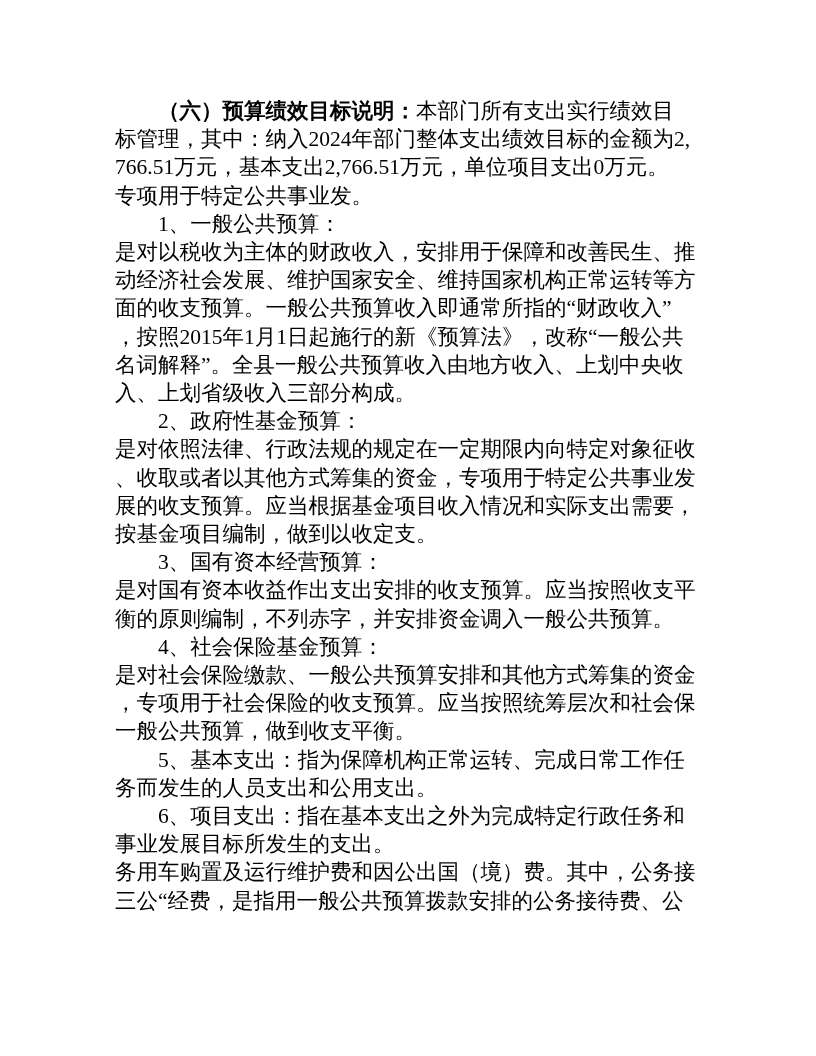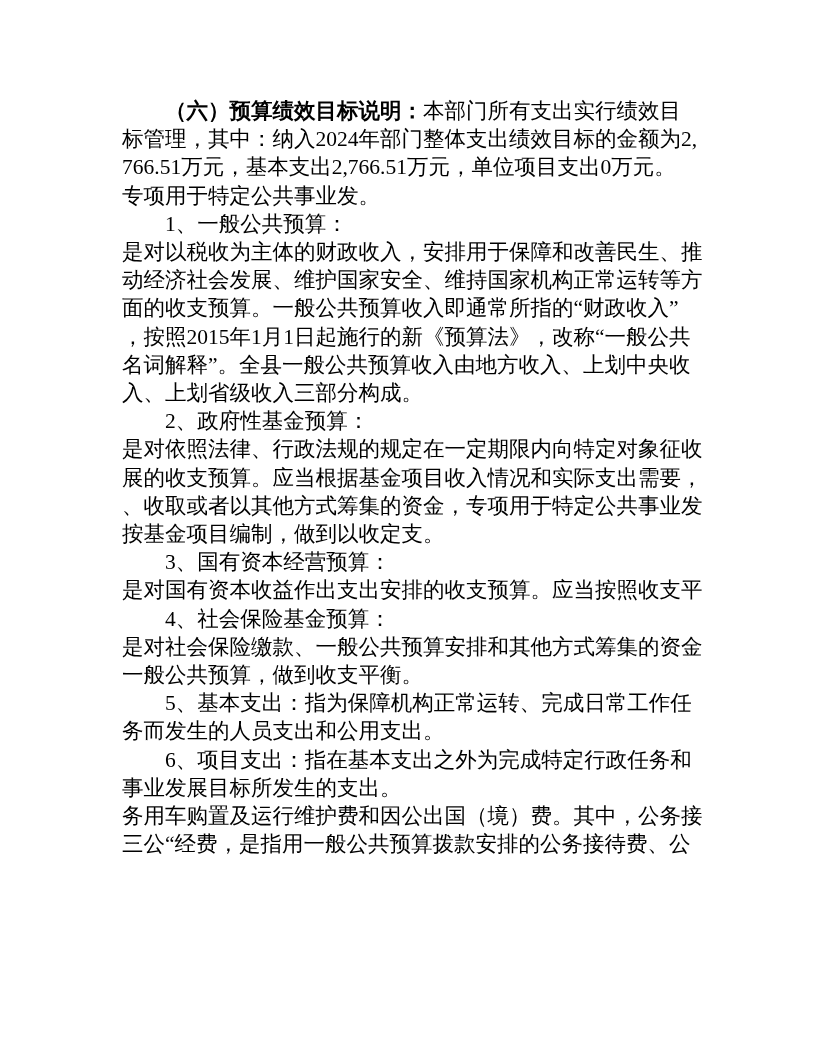--- a/index.html
+++ b/index.html
@@ -32,41 +32,43 @@
     padding-left: 43px;
   }
   .run.bold {
     font-weight: bold;
   }
 </style>
 </head>
 <body>
 
 <div class="page" style="background: rgb(255, 255, 255);">
-  <div class="text-block" id="doc-lines" style="color: rgb(0, 0, 0); margin-left: 7px;">
+  <div class="text-block" id="doc-lines" style="color: rgb(0, 0, 0);">
       <div class="line indent"><span class="run bold">（六）预算绩效目标说明：</span><span class="run">本部门所有支出实行绩效目</span></div>
       <div class="line"><span class="run">标管理，其中：纳入2024年部门整体支出绩效目标的金额为2,</span></div>
       <div class="line"><span class="run">766.51万元，基本支出2,766.51万元，单位项目支出0万元。</span></div>
       <div class="line"><span class="run">专项用于特定公共事业发。</span></div>
       <div class="line indent"><span class="run">1、一般公共预算：</span></div>
       <div class="line"><span class="run">是对以税收为主体的财政收入，安排用于保障和改善民生、推</span></div>
       <div class="line"><span class="run">动经济社会发展、维护国家安全、维持国家机构正常运转等方</span></div>
       <div class="line"><span class="run">面的收支预算。一般公共预算收入即通常所指的“财政收入”</span></div>
       <div class="line"><span class="run">，按照2015年1月1日起施行的新《预算法》，改称“一般公共</span></div>
       <div class="line"><span class="run">名词解释”。全县一般公共预算收入由地方收入、上划中央收</span></div>
       <div class="line"><span class="run">入、上划省级收入三部分构成。</span></div>
       <div class="line indent"><span class="run">2、政府性基金预算：</span></div>
       <div class="line"><span class="run">是对依照法律、行政法规的规定在一定期限内向特定对象征收</span></div>
+      <div class="line"><span class="run">、收取或者以其他方式筹集的资金，专项用于特定公共事业发</span></div>
       <div class="line"><span class="run">展的收支预算。应当根据基金项目收入情况和实际支出需要，</span></div>
-      <div class="line"><span class="run">、收取或者以其他方式筹集的资金，专项用于特定公共事业发</span></div>
       <div class="line"><span class="run">按基金项目编制，做到以收定支。</span></div>
       <div class="line indent"><span class="run">3、国有资本经营预算：</span></div>
       <div class="line"><span class="run">是对国有资本收益作出支出安排的收支预算。应当按照收支平</span></div>
+      <div class="line"><span class="run">衡的原则编制，不列赤字，并安排资金调入一般公共预算。</span></div>
       <div class="line indent"><span class="run">4、社会保险基金预算：</span></div>
       <div class="line"><span class="run">是对社会保险缴款、一般公共预算安排和其他方式筹集的资金</span></div>
+      <div class="line"><span class="run">，专项用于社会保险的收支预算。应当按照统筹层次和社会保</span></div>
       <div class="line"><span class="run">一般公共预算，做到收支平衡。</span></div>
       <div class="line indent"><span class="run">5、基本支出：指为保障机构正常运转、完成日常工作任</span></div>
       <div class="line"><span class="run">务而发生的人员支出和公用支出。</span></div>
       <div class="line indent"><span class="run">6、项目支出：指在基本支出之外为完成特定行政任务和</span></div>
       <div class="line"><span class="run">事业发展目标所发生的支出。</span></div>
       <div class="line"><span class="run">务用车购置及运行维护费和因公出国（境）费。其中，公务接</span></div>
       <div class="line"><span class="run">三公“经费，是指用一般公共预算拨款安排的公务接待费、公</span></div>
     </div>
 </div>
 

